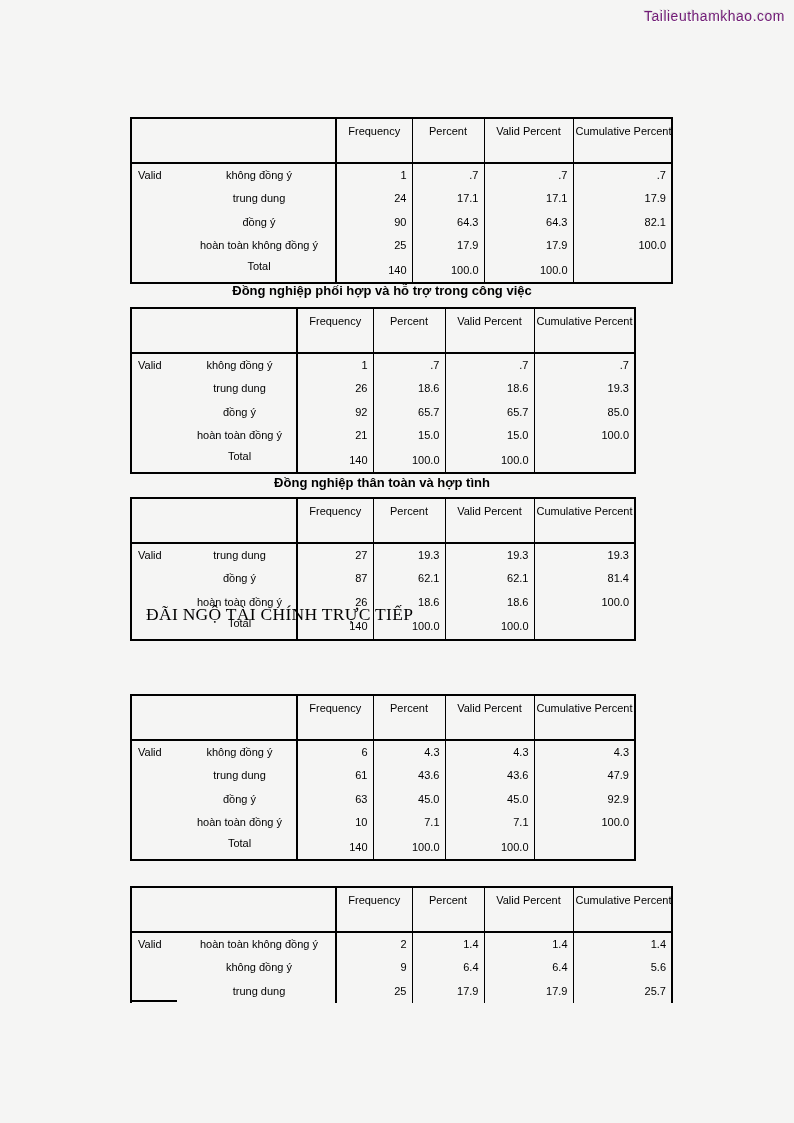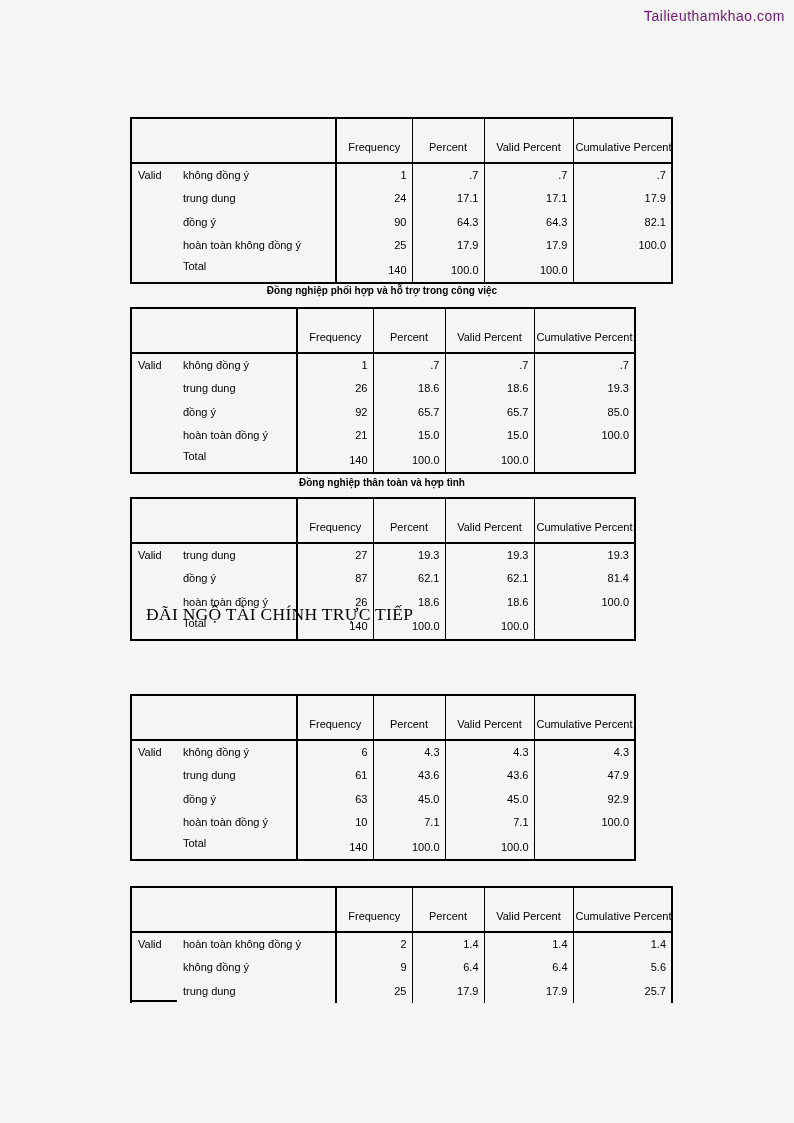--- a/index.html
+++ b/index.html
@@ -18,21 +18,21 @@
     top: 8px;
     right: 9px;
     font-size: 14px;
     letter-spacing: 0.5px;
     color: #701a75;
     text-shadow: 1px 1px 0 #fdfdfd, -1px -1px 0 #d9d9d9;
   }
 
   .caption {
     position: absolute;
-    font-size: 10px;
+    font-size: 13px;
     font-weight: bold;
     text-align: center;
     line-height: 14px;
   }
   .section-heading {
     position: absolute;
     left: 130px;
     top: 604px;
     font-family: "Liberation Serif", serif;
     font-size: 17.5px;
@@ -63,28 +63,28 @@
   table.spss thead tr { height: 45px; }
   table.spss tbody tr { height: 23.5px; padding-left: 21px; }
   table.spss tbody tr.total-row { height: 26px; }
 
   th.stub-header { border-bottom: 2px solid #000; }
   th.colhead {
     border-bottom: 2px solid #000;
     border-left: 1px solid #000;
     vertical-align: bottom;
     text-align: center;
-    padding: 0 2px 7px 2px;
+    padding: 0 2px 23px 2px;
     white-space: pre-line;
     line-height: 15px;
   }
   th.colhead.first { border-left: 2px solid #000; }
 
   td.validcol { padding-left: 6px;  text-align: left; vertical-align: middle; }
-  td.labelcol { padding-left: 4px;  text-align: left; vertical-align: middle; }
+  td.labelcol { padding-left: 4px;  text-align: center; vertical-align: middle; }
   td.num {
     border-left: 1px solid #000;
     text-align: right;
     padding-right: 5px;
     vertical-align: middle;
   }
   td.num.first { border-left: 2px solid #000; }
   tr.total-row td.labelcol { vertical-align: top; padding-top: 3px; }
 
   .break-corner {

